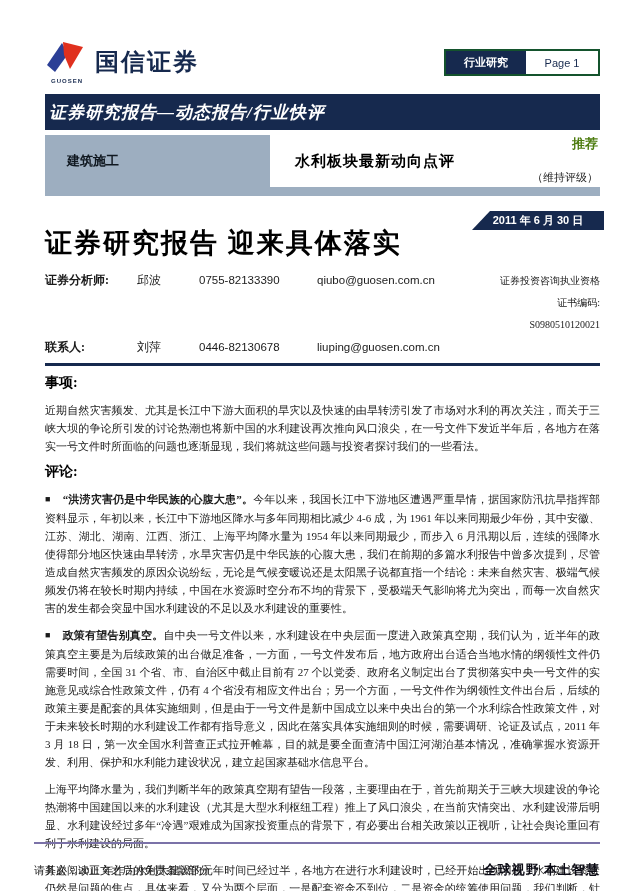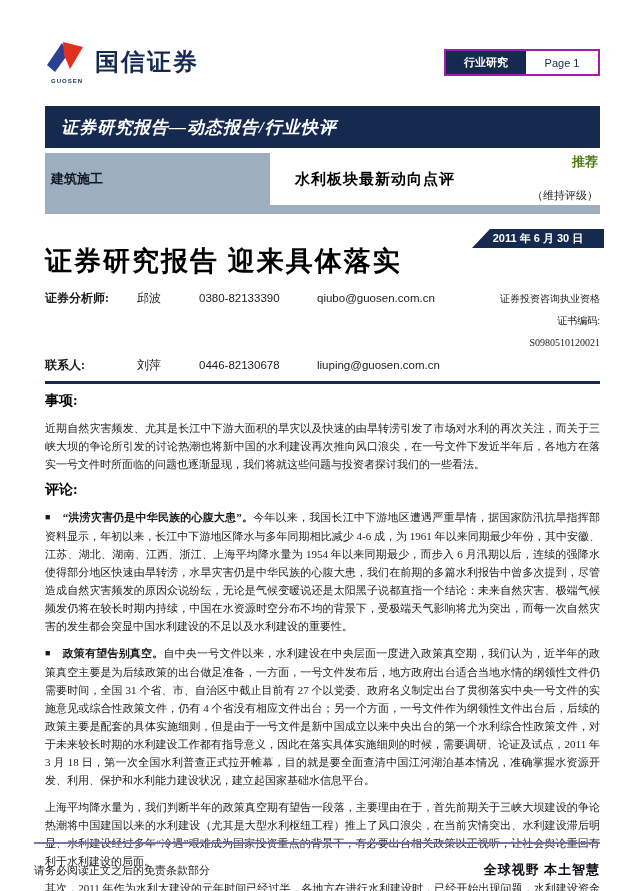--- a/index.html
+++ b/index.html
@@ -14,32 +14,32 @@
     color:#1a1a1a;
   }
   .content { padding:40px 44px 0 45px; }
 
   
   .toprow { display:flex; justify-content:space-between; align-items:flex-start; height:50px; }
   .logo { display:flex; align-items:flex-start; }
   .logo-mark { width:44px; text-align:center; }
   .logo-sub { font-family:"Liberation Sans", sans-serif; font-size:6px; letter-spacing:1px; color:#16294e; font-weight:bold; display:block; margin-top:-2px; }
   .logo-text { font-size:24px; font-weight:bold; color:#16294e; letter-spacing:2px; margin:6px 0 0 6px; font-family:"Liberation Serif", serif; }
-  .badge { display:flex; border:2px solid #a21caf; height:27px; margin-top:9px; font-family:"Liberation Sans", sans-serif; }
+  .badge { display:flex; border:2px solid #14532d; height:27px; margin-top:9px; font-family:"Liberation Sans", sans-serif; }
   .badge-left { background:#16294e; color:#fff; font-weight:bold; font-size:11px; width:80px; display:flex; align-items:center; justify-content:center; }
   .badge-right { background:#fff; color:#16294e; font-size:11px; width:72px; display:flex; align-items:center; justify-content:center; }
 
   
-  .banner { margin-top:16px; background:#16294e; height:42px; display:flex; align-items:center; padding-left:16px; }
+  .banner { margin-top:4px; background:#16294e; height:36px; display:flex; align-items:center; padding-left:4px; }
   .banner-title { color:#ffffff; font-size:17px; font-weight:bold; font-style:italic; letter-spacing:1px; }
 
   
   .band { margin-top:5px; }
   .band-row { display:flex; height:52px; }
-  .band-sector { width:225px; background:#9daec0; display:flex; align-items:center; padding-left:6px; font-weight:bold; font-size:13px; color:#101820; }
+  .band-sector { width:225px; background:#9daec0; display:flex; align-items:center; padding-left:22px; font-weight:bold; font-size:13px; color:#101820; }
   .band-title { width:210px; background:#ffffff; display:flex; align-items:center; justify-content:center; font-weight:bold; font-size:15px; color:#000; letter-spacing:1px; }
   .band-right { flex:1; display:flex; flex-direction:column; align-items:flex-end; justify-content:space-between; padding:0 2px 2px 0; background:#fff; }
   .rating { font-size:13px; font-weight:bold; color:#4d7c0f; }
   .rating-note { font-size:11px; color:#222; }
   .band-bottom { position:relative; height:28px; }
   .band-strip { position:absolute; left:0; right:0; top:0; height:9px; background:#9daec0; }
   .datebar { position:absolute; right:-4px; top:24px; width:132px; height:19px; background:#16294e;
              clip-path:polygon(18px 0, 100% 0, 100% 100%, 0 100%);
              display:flex; align-items:center; justify-content:center;
              color:#fff; font-weight:bold; font-size:11px; font-family:"Liberation Sans", sans-serif; }
@@ -109,21 +109,21 @@
         <div class="datebar">2011 年 6 月 30 日</div>
       </div>
     </div>
 
     <div class="headline">证券研究报告 迎来具体落实</div>
 
     <div class="analysts">
       <div class="an-row">
         <span class="an-label">证券分析师:</span>
         <span class="an-name">邱波</span>
-        <span class="an-phone">0380-82133390</span>
+        <span class="an-phone">0755-82133390</span>
         <span class="an-email">qiubo@guosen.com.cn</span>
         <span class="an-cred">证券投资咨询执业资格证书编码: S0980510120021</span>
       </div>
       <div class="an-row">
         <span class="an-label">联系人:</span>
         <span class="an-name">刘萍</span>
         <span class="an-phone">0446-82130678</span>
         <span class="an-email">liuping@guosen.com.cn</span>
       </div>
       <div class="rule-navy"></div>

